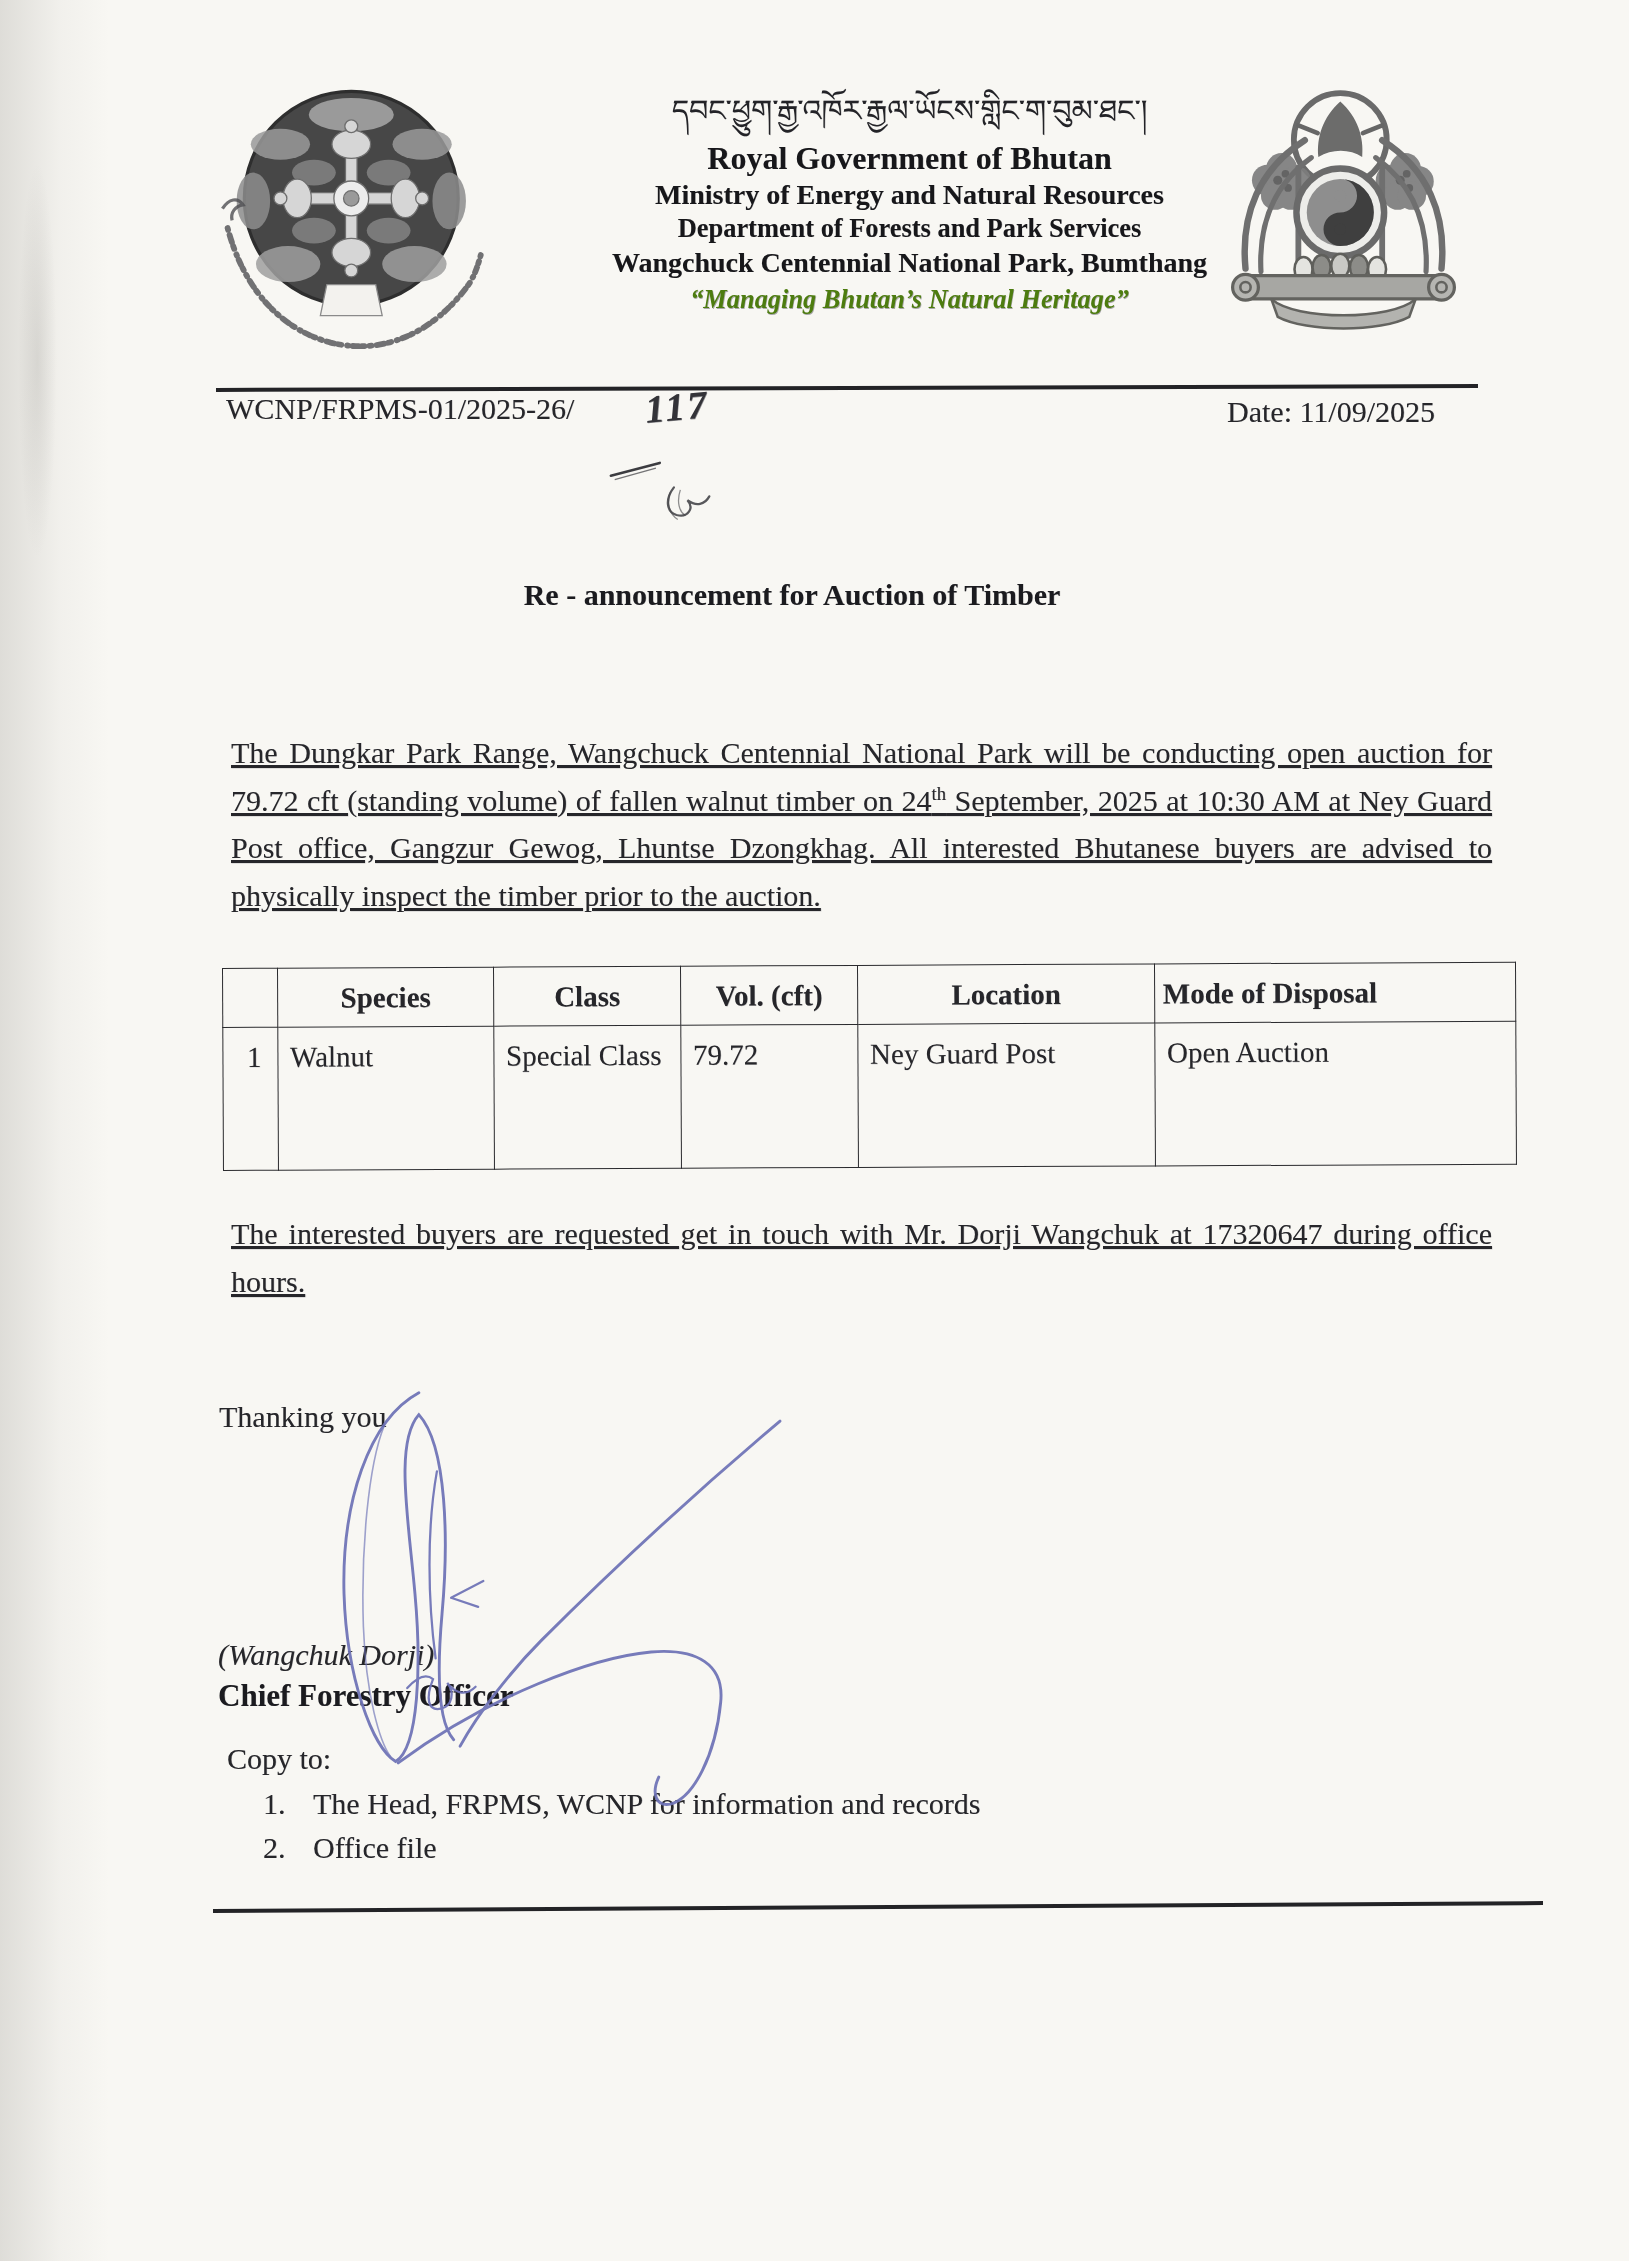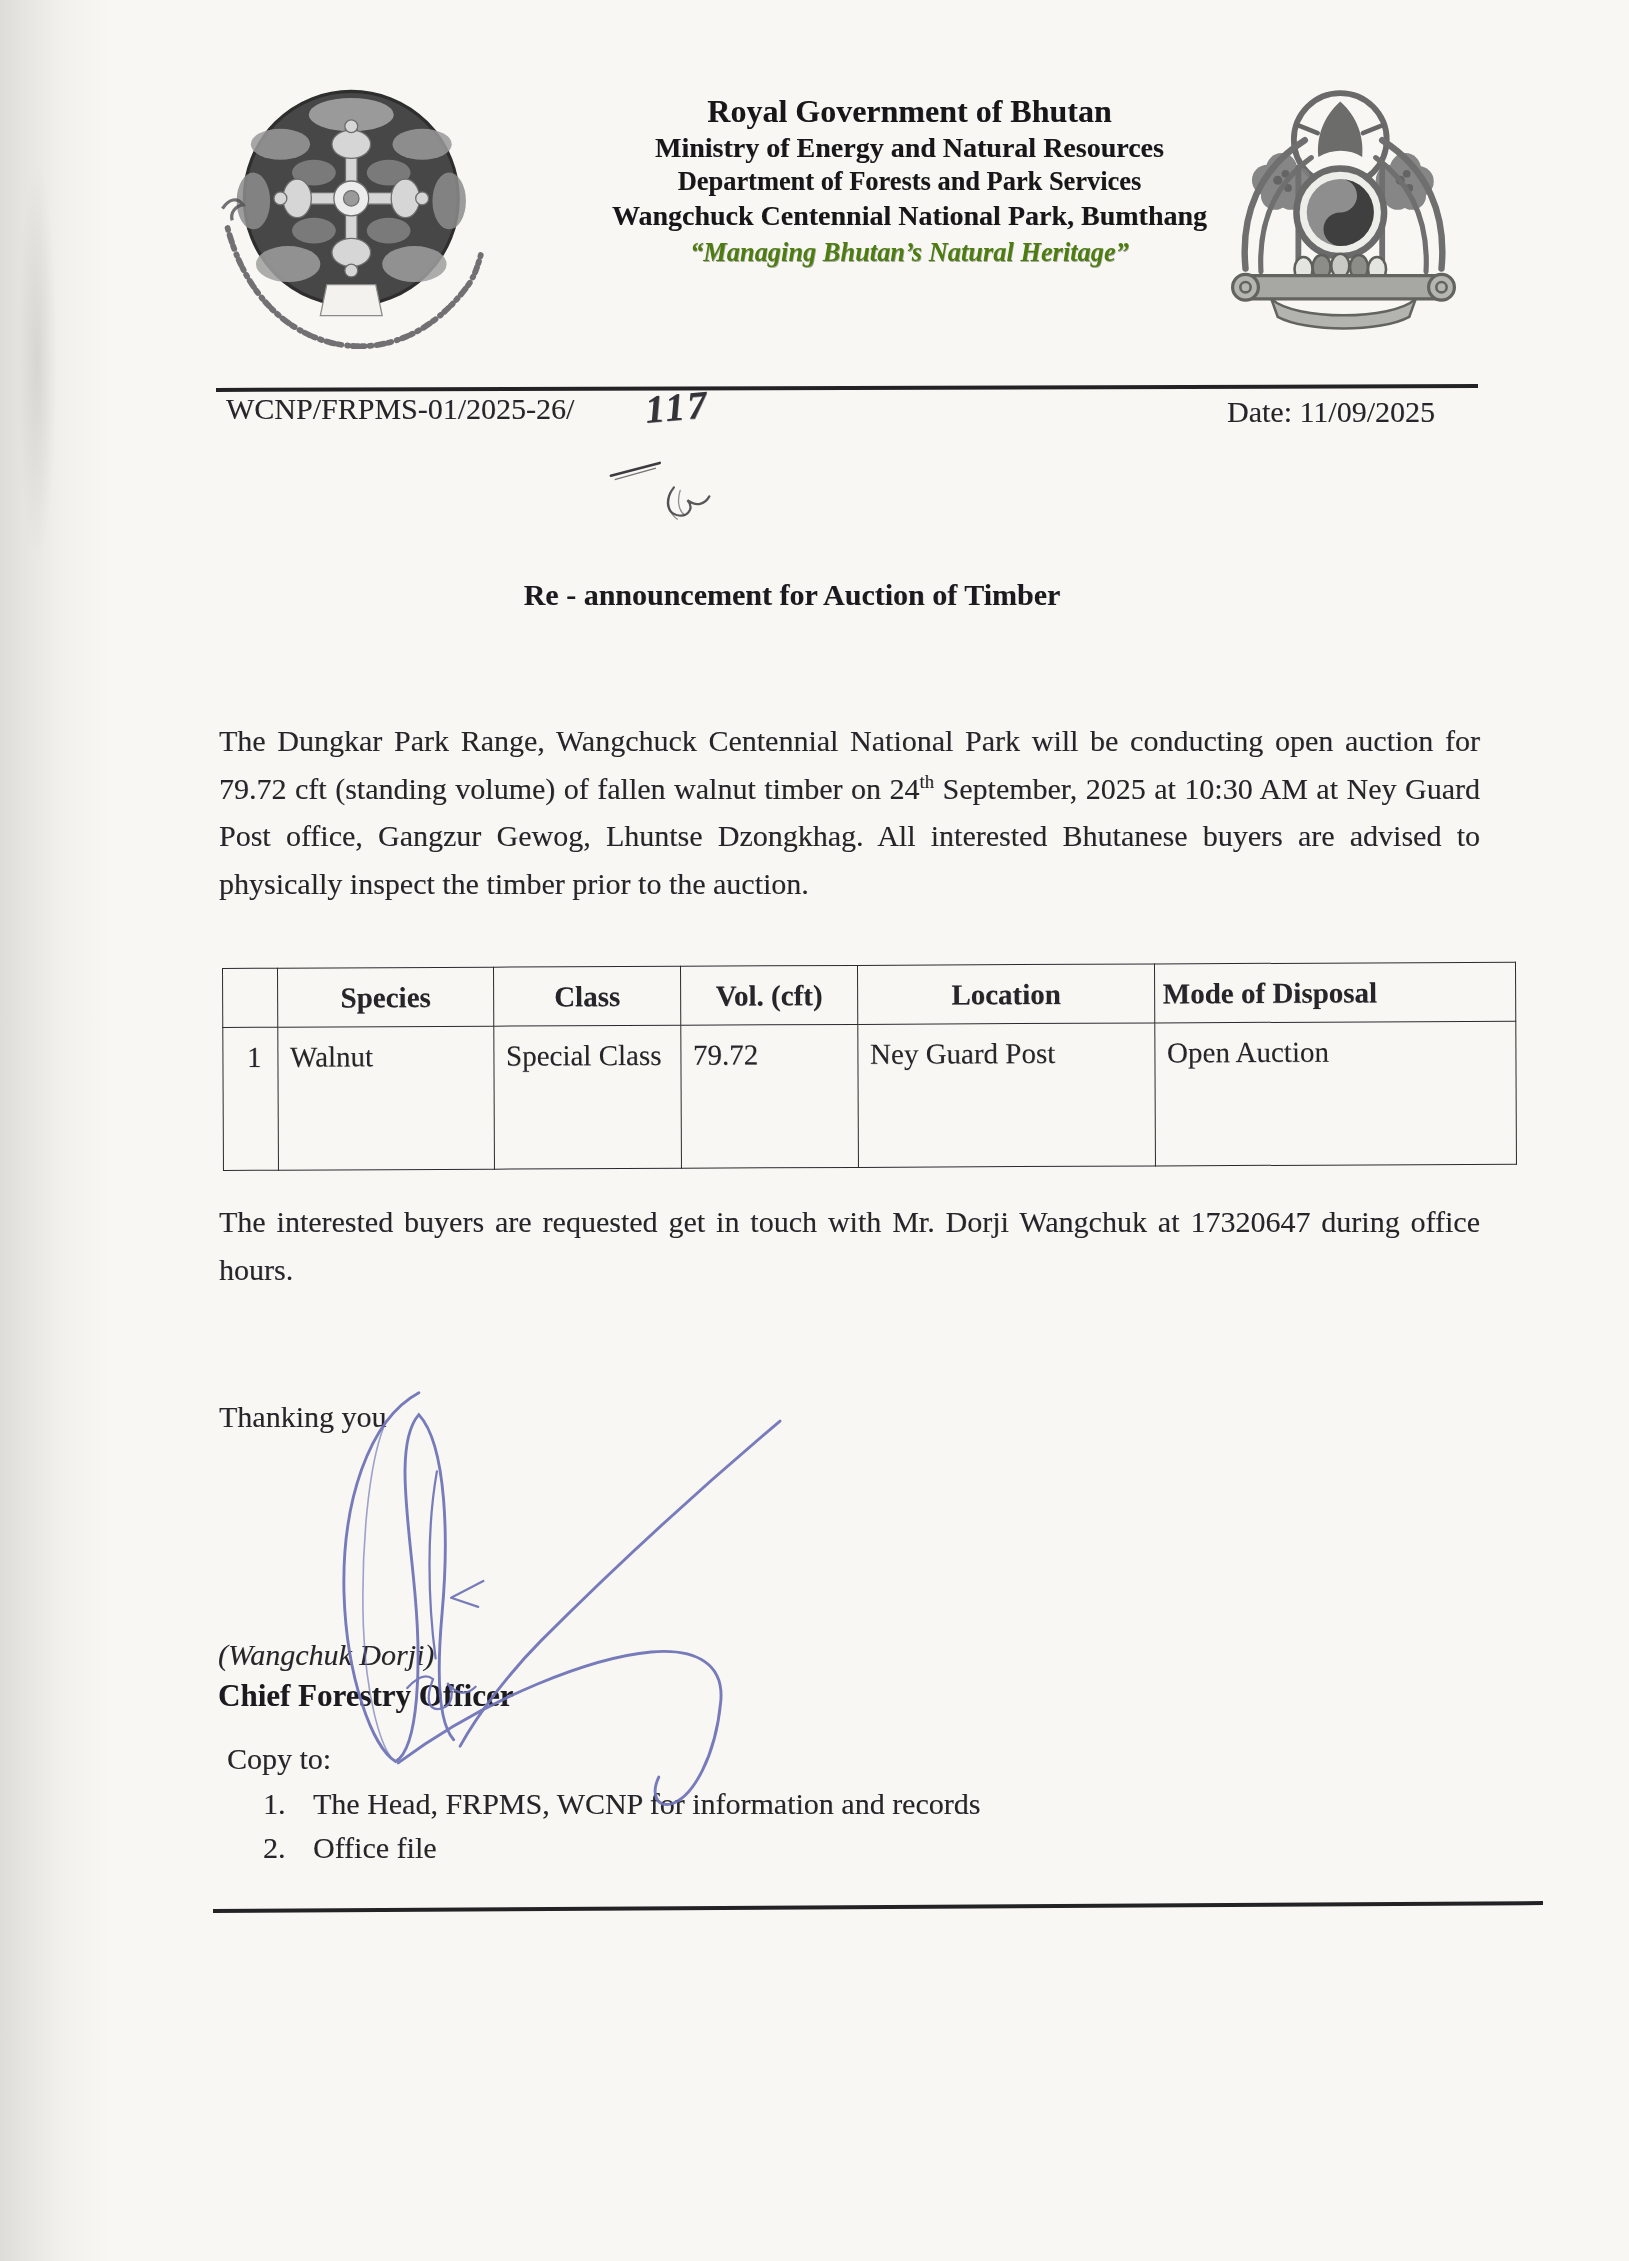--- a/index.html
+++ b/index.html
@@ -26,21 +26,21 @@
   .h-line4{font-size:28px;font-weight:bold;line-height:1.25;}
   .motto{font-size:26.4px;font-weight:bold;font-style:italic;color:#4d7c0f;margin-top:3.9px;
     text-shadow:0.6px 0.6px 0.6px rgba(70,70,80,0.45);}
   .rule{background:#232326;}
   .rule-top{left:216px;top:386px;width:1262px;height:3.9px;transform:rotate(-0.18deg);}
   .ref-text{left:226px;top:392px;font-size:30px;}
   .ref-hand{left:645px;top:384px;font-size:39px;font-style:italic;font-weight:bold;
     color:#333338;transform:rotate(-5deg);letter-spacing:2.6px;text-shadow:0.6px 0.6px 0.6px rgba(40,40,50,.5);}
   .date-text{left:1227px;top:395px;font-size:30px;}
   .subject{left:0;top:578px;width:1584px;text-align:center;font-size:30px;font-weight:bold;color:#1b1b1f;}
-  .para{left:219px;width:1261px;font-size:30px;line-height:1.585;text-align:justify;margin:0;}
+  .para{left:219px;width:1261px;font-size:30px;line-height:1.585;text-align:justify;margin:12px;text-decoration:underline;}
   .para1{top:717px;}
   .para2{top:1198px;}
   sup{font-size:0.62em;vertical-align:super;line-height:0;}
   
   table.timber{position:absolute;left:222px;top:968px;border-collapse:collapse;
     transform:rotate(-0.28deg);transform-origin:left top;table-layout:fixed;width:1293px;}
   table.timber th,table.timber td{border:1.9px solid #2b2b2e;font-size:29px;overflow:hidden;}
   table.timber th{font-weight:bold;padding:5.2px 7.7px;height:48px;}
   table.timber td{vertical-align:top;padding:9px 3.9px 6.4px 11.6px;height:126px;line-height:1.4;}
   .th-c{text-align:center;} .th-l{text-align:left;padding-left:13px;}
@@ -146,20 +146,21 @@
     </g>
     <rect x="28" y="316" width="324" height="36" rx="15" fill="#a7a7a3" stroke="#63635f" stroke-width="5"></rect>
     <circle cx="38" cy="334" r="20" fill="#b5b5b1" stroke="#63635f" stroke-width="5"></circle>
     <circle cx="38" cy="334" r="8" fill="none" stroke="#63635f" stroke-width="4"></circle>
     <circle cx="342" cy="334" r="20" fill="#b5b5b1" stroke="#63635f" stroke-width="5"></circle>
     <circle cx="342" cy="334" r="8" fill="none" stroke="#63635f" stroke-width="4"></circle>
     <path d="M78,352 C115,386 265,386 302,352 L292,380 C248,404 132,404 88,380 Z" fill="#b3b3af" stroke="#63635f" stroke-width="4"></path>
   </svg>
 
   <div class="abs header-text">
+    <div class="dzongkha">དབང་ཕྱུག་རྒྱ་འཁོར་རྒྱལ་ཡོངས་གླིང་ག་བུམ་ཐང་།</div>
     <div class="h-line1">Royal Government of Bhutan</div>
     <div class="h-line2">Ministry of Energy and Natural Resources</div>
     <div class="h-line3">Department of Forests and Park Services</div>
     <div class="h-line4">Wangchuck Centennial National Park, Bumthang</div>
     <div class="motto">“Managing Bhutan’s Natural Heritage”</div>
   </div>
 
   <div class="abs rule rule-top"></div>
 
   <div class="abs ref-text">WCNP/FRPMS-01/2025-26/</div>

